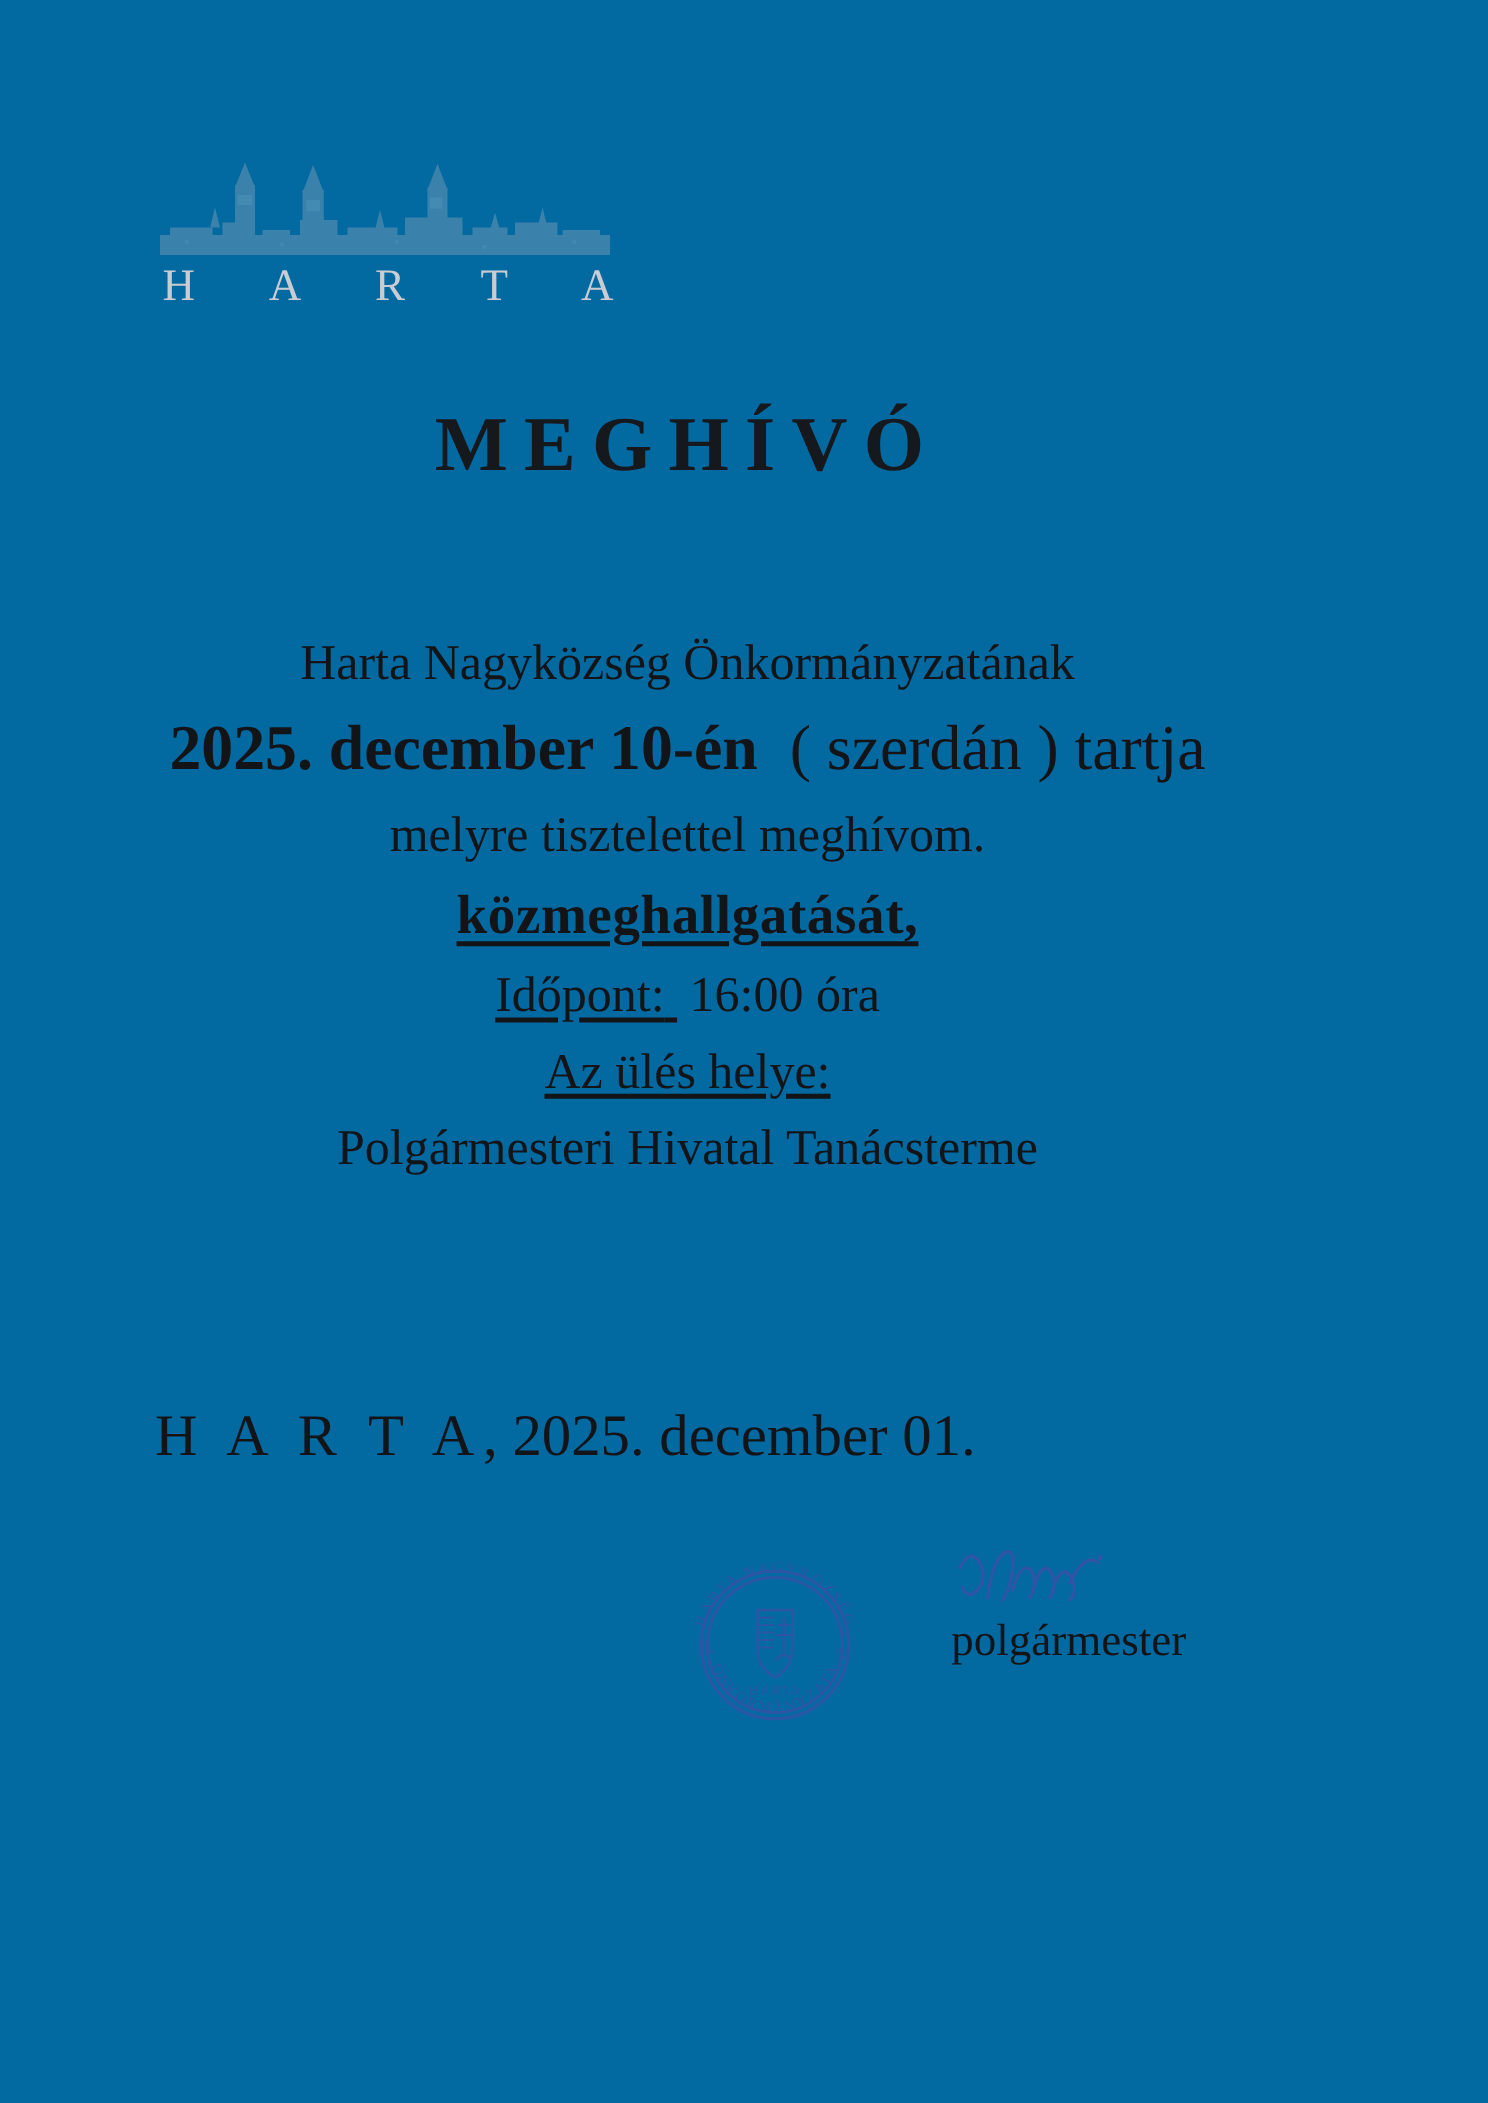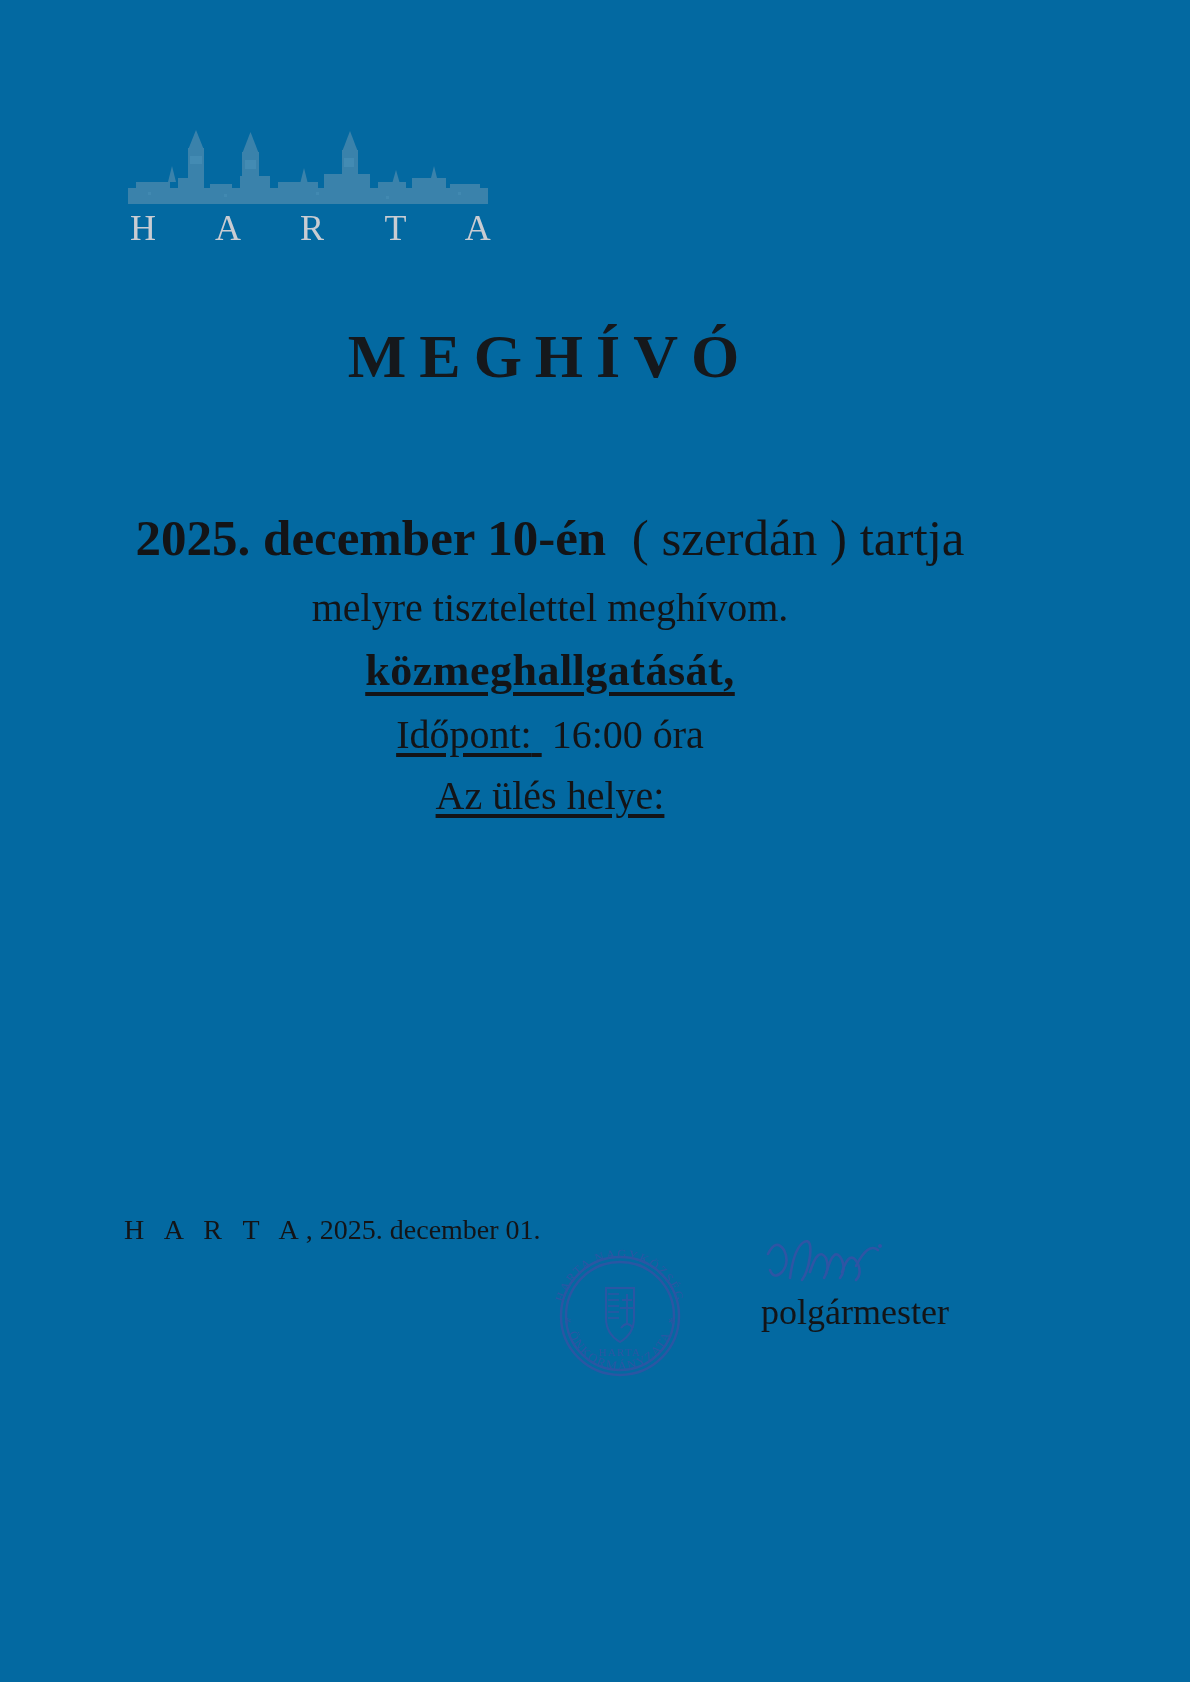--- a/index.html
+++ b/index.html
@@ -90,23 +90,23 @@
     text-underline-offset: 7px;
     letter-spacing: 0.5px;
   }
   .line.date-line { font-size: 51px; font-family: Liberation Serif, serif; }
   .line.venue { font-size: 40px; }
 
   
   .place-date {
     position: absolute;
     left: 124px;
-    top: 1214px;
-    font-family: "Liberation Serif", "DejaVu Serif", serif;
-    font-size: 28px;
+    top: 1122px;
+    font-family: "Liberation Serif", "DejaVu Serif", serif;
+    font-size: 47px;
     color: #131417;
     white-space: nowrap;
   }
   .place-date .town { letter-spacing: 7px; }
 
   
   .stamp {
     position: absolute;
     left: 540px;
     top: 1236px;
@@ -186,38 +186,40 @@
         </g>
       </svg>
     </div>
     <div class="logo-word">H A R T A</div>
   </div>
 
   <div class="doc-title">MEGHÍVÓ</div>
 
   <div class="body-block">
 
+    <div class="line">Harta Nagyközség Önkormányzatának</div>
 
 
     <div class="line date-line">
       <span class="bold">2025.  december 10-én</span><span>&nbsp;&nbsp;</span><span>( szerdán ) tartja</span>
     </div>
 
     <div class="line">melyre tisztelettel meghívom.</div>
 
     <div class="line big-underline">közmeghallgatását,</div>
 
     <div class="line">
       <span class="u">Időpont:</span><span class="u">&nbsp;</span><span>&nbsp;</span><span>16:00 óra</span>
     </div>
 
     <div class="line">
       <span class="u">Az ülés helye:</span>
     </div>
 
+    <div class="line venue">Polgármesteri Hivatal Tanácsterme</div>
   </div>
 
   <div class="place-date">
     <span class="town">H A R T A</span><span>, 2025. december 01.</span>
   </div>
 
   <div class="stamp">
     <svg viewBox="0 0 160 160" xmlns="http://www.w3.org/2000/svg" aria-hidden="true">
       <defs>
         <path id="arcTop" d="M 22,80 A 58,58 0 0 1 138,80"></path>

